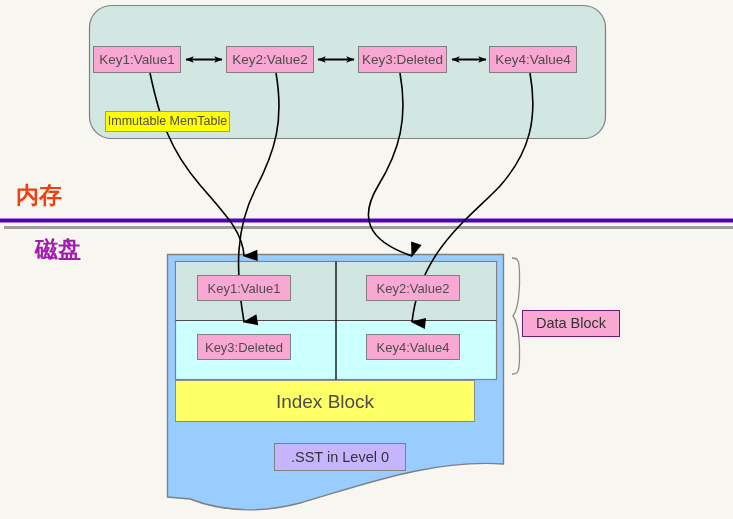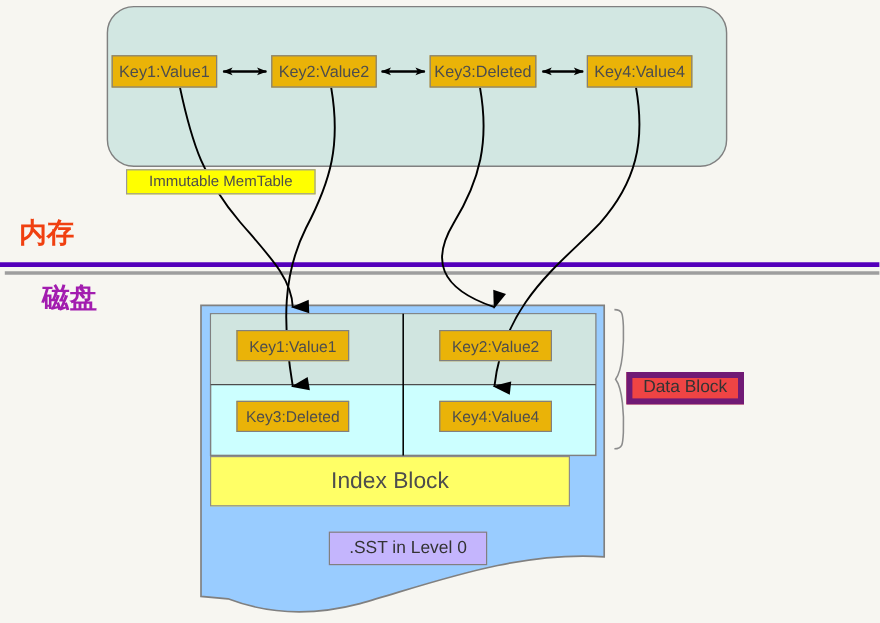--- a/index.html
+++ b/index.html
@@ -16,21 +16,21 @@
   
   .node{
     position:absolute;
     box-sizing:border-box;
     display:flex;align-items:center;justify-content:center;
     color:#4d4d4d;
     white-space:nowrap;
     line-height:1;
   }
   .keybox{
-    background:#eab308;
+    background:#f9a8d4;
     border:1px solid #808080;
     font-size:13.5px;
   }
   .keybox.disk{font-size:13px;}
   .memlabel{
     background:#ffff00;
     border:1px solid #9a9a9a;
     font-size:12.5px;
     color:#4d4d4d;
   }
@@ -40,22 +40,22 @@
     font-size:19px;
     color:#4d4d4d;
   }
   .sstlabel{
     background:#c4b5fd;
     border:1px solid #808080;
     font-size:14.5px;
     color:#333;
   }
   .datablocklabel{
-    background:#ef4444;
-    border:5px solid #701a75;
+    background:#f9a8d4;
+    border:1px solid #701a75;
     font-size:14.5px;
     color:#333;
     text-align:center;
   }
   .zonelabel{
     position:absolute;
     font-size:23px;
     font-weight:bold;
     font-family:"DejaVu Sans","Liberation Sans",sans-serif;
     white-space:nowrap;
@@ -115,21 +115,21 @@
       <path d="M400,73 C 408,118 400,150 378,186 C 360,216 365,240 412,256" marker-end="url(#bigdown)"></path>
       <path d="M530,73 C 538,118 530,152 500,186 C 470,218 420,250 412,322" marker-end="url(#bigdown)"></path>
     </g>
   </svg>
 
   <div class="node keybox" style="left:93px;top:46px;width:88px;height:27px;">Key1:Value1</div>
   <div class="node keybox" style="left:226px;top:46px;width:88px;height:27px;">Key2:Value2</div>
   <div class="node keybox" style="left:358px;top:46px;width:89px;height:27px;">Key3:Deleted</div>
   <div class="node keybox" style="left:489px;top:46px;width:88px;height:27px;">Key4:Value4</div>
 
-  <div class="node memlabel" style="left:105px;top:111px;width:158px;height:21px;margin-top:30px;">Immutable MemTable</div>
+  <div class="node memlabel" style="left:105px;top:111px;width:125px;height:21px;">Immutable MemTable</div>
 
   <div class="zonelabel" id="label-memory" style="left:16px;top:184px;">内存</div>
   <div class="zonelabel" id="label-disk" style="left:16px;top:238px;">磁盘</div>
 
   <div class="node keybox disk" style="left:197px;top:275px;width:94px;height:26px;">Key1:Value1</div>
   <div class="node keybox disk" style="left:366px;top:275px;width:94px;height:26px;">Key2:Value2</div>
   <div class="node keybox disk" style="left:197px;top:334px;width:94px;height:26px;">Key3:Deleted</div>
   <div class="node keybox disk" style="left:366px;top:334px;width:94px;height:26px;">Key4:Value4</div>
 
   <div class="node datablocklabel" style="left:522px;top:310px;width:98px;height:27px;">Data Block</div>

